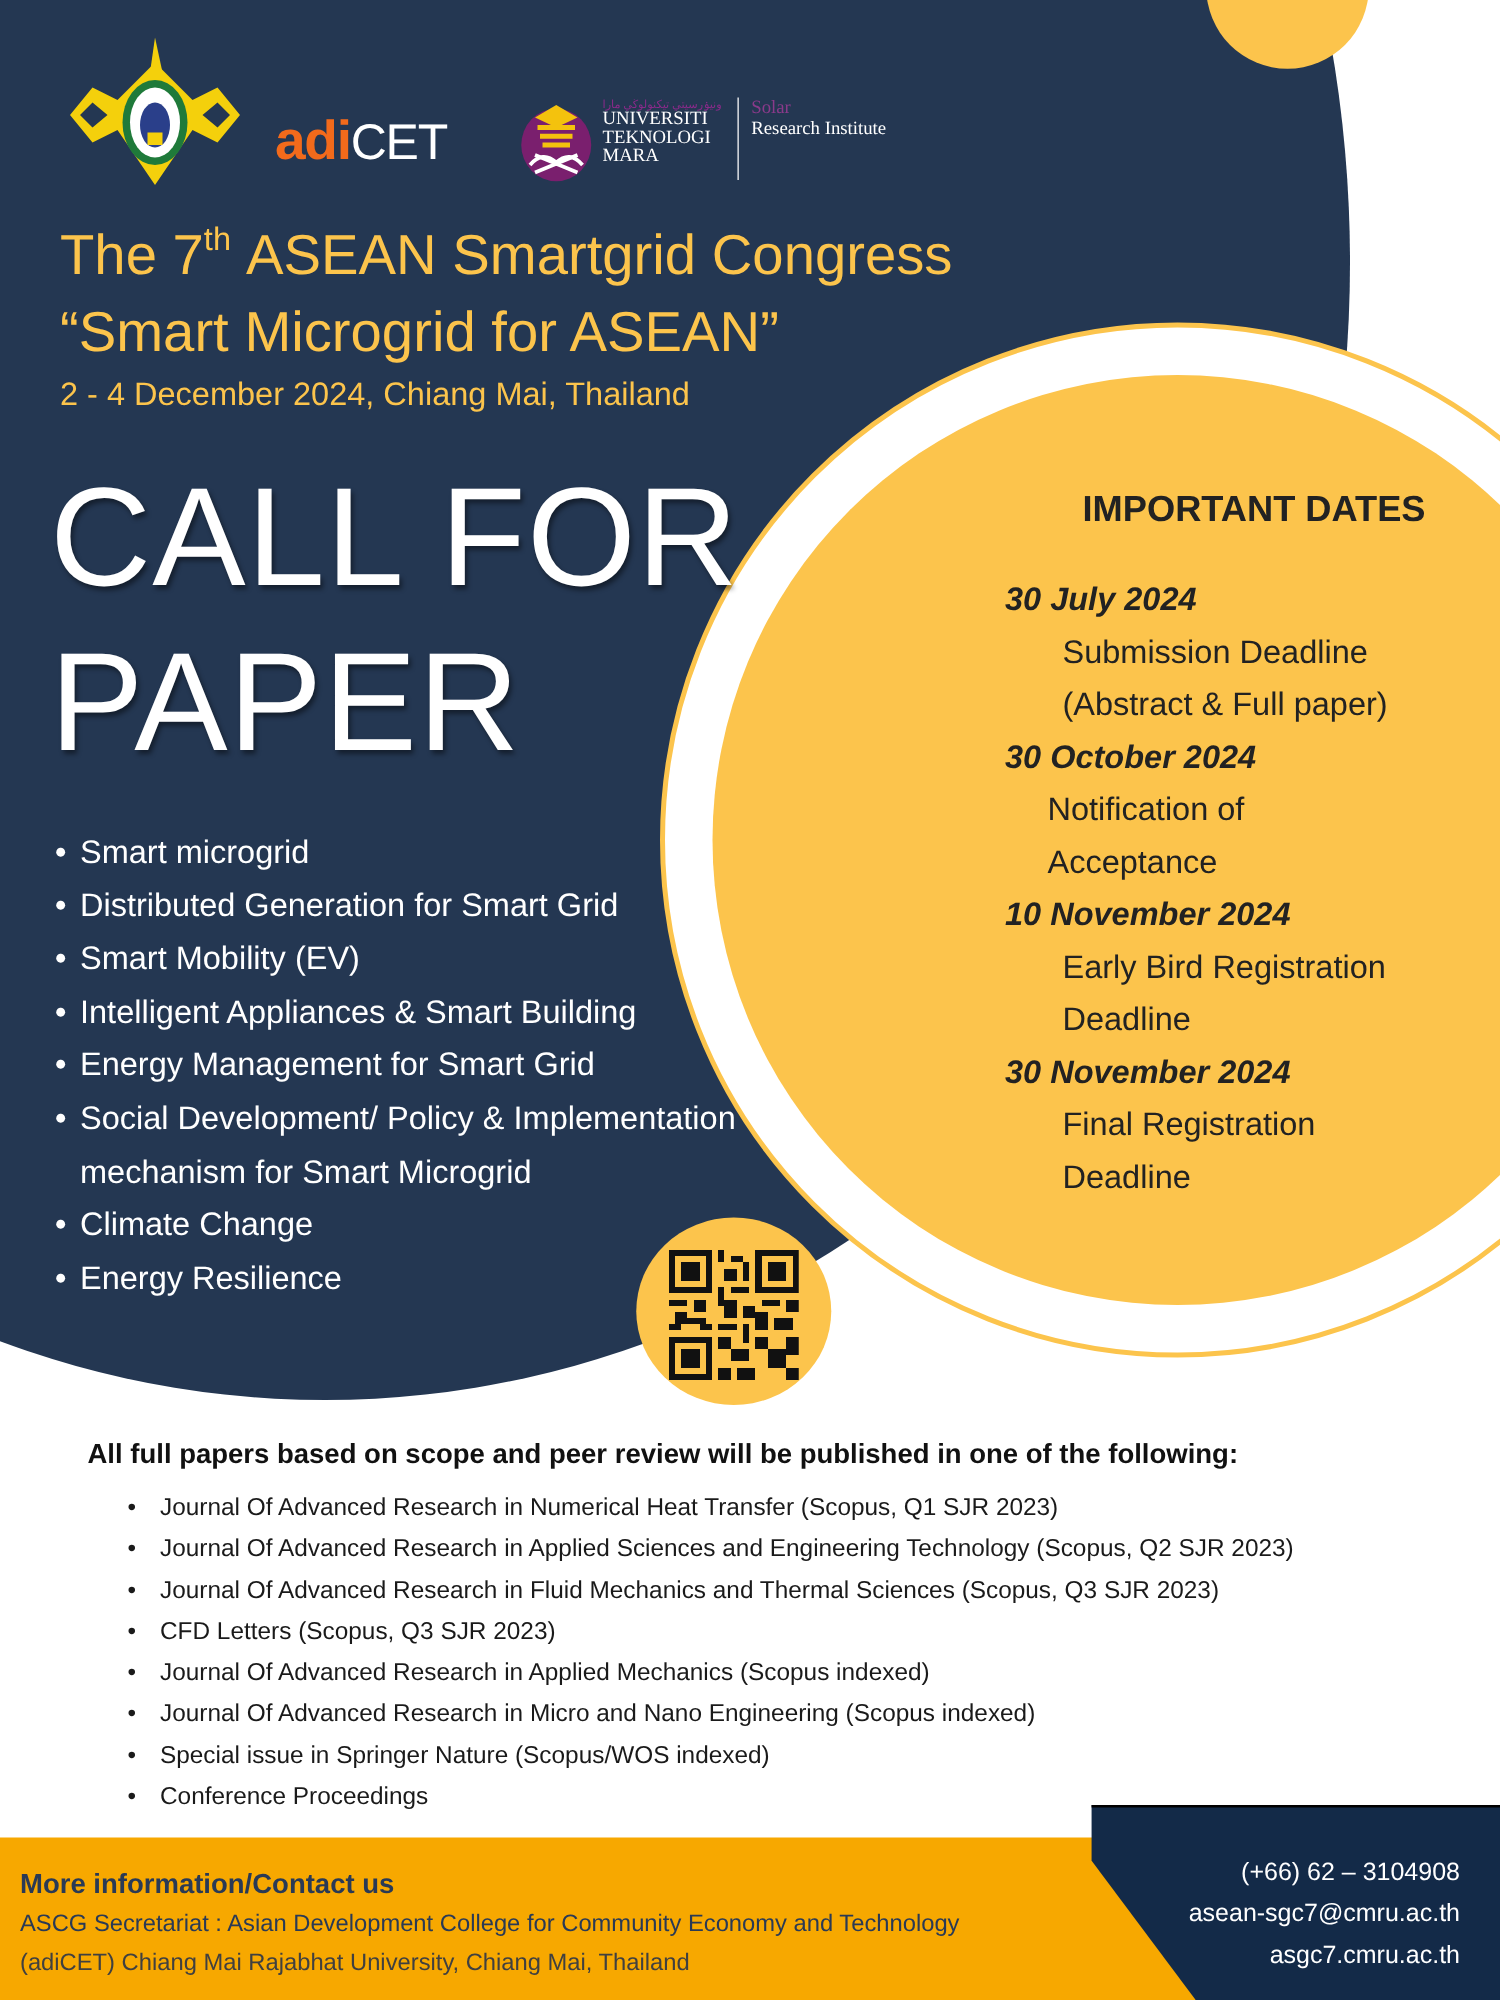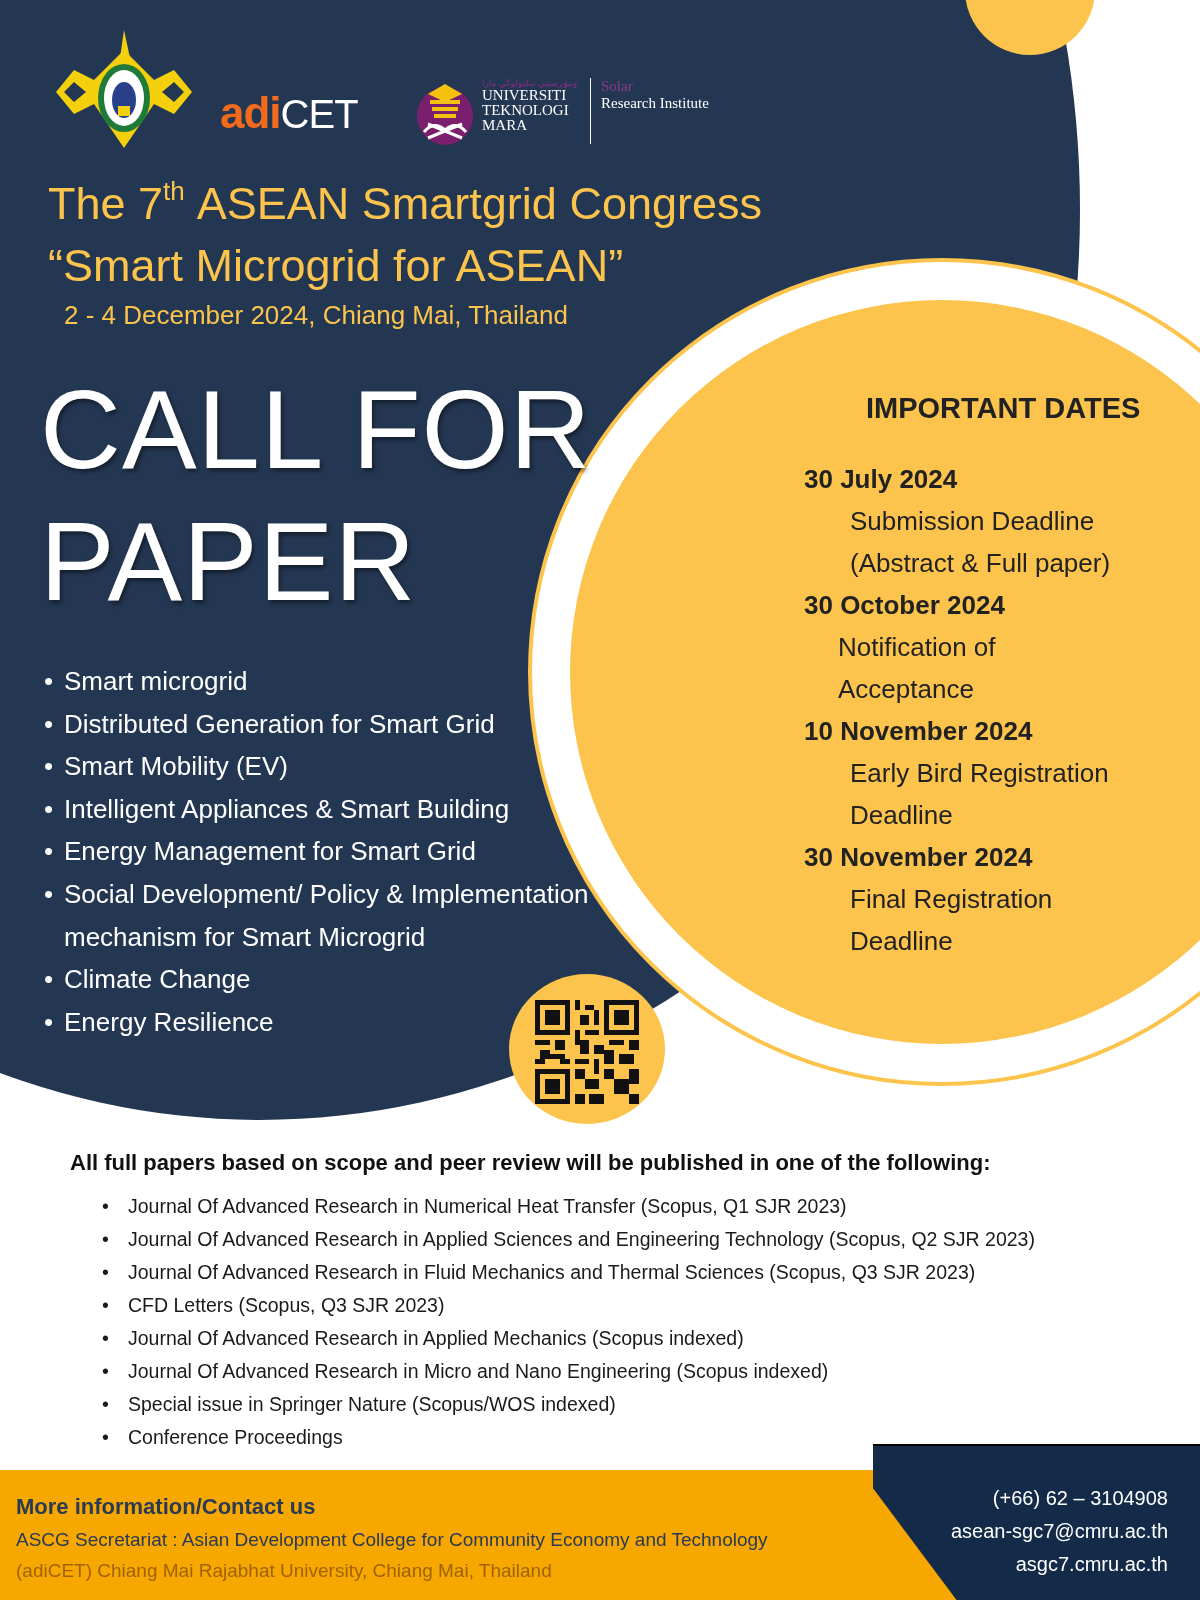--- a/index.html
+++ b/index.html
@@ -23,46 +23,46 @@
   #logo-uitm-text { left:482px; top:78px; font-family:"Liberation Serif", serif; color:#ffffff; font-size:15px; line-height:15px; }
   #logo-uitm-text .jawi { color:#8a2a8a; font-size:9px; letter-spacing:1px; line-height:10px; }
   #logo-divider { left:590px; top:78px; width:1px; height:66px; background:#ffffff; }
   #logo-sri { left:601px; top:78px; font-family:"Liberation Serif", serif; font-size:15px; line-height:17px; color:#ffffff; }
   #logo-sri .solar { color:#8a3a8a; }
 
   
   #title-line1 { left:48px; top:178px; color:#fcc44c; font-size:45px; white-space:nowrap; }
   #title-line1 sup { font-size:26px; vertical-align:top; position:relative; top:-2px; margin-right:12px; }
   #title-line2 { left:48px; top:240px; color:#fcc44c; font-size:45px; white-space:nowrap; }
-  #title-line3 { left:48px; top:300px; color:#fcc44c; font-size:26px; white-space:nowrap;margin-left:16px; }
+  #title-line3 { left:48px; top:300px; color:#fcc44c; font-size:26px; white-space:nowrap; }
   #cfp { left:40px; top:364px; color:#ffffff; font-size:112px; line-height:132px; text-shadow:2px 3px 4px rgba(0,0,0,0.45); letter-spacing:1px; }
 
   
   #topics { left:44px; top:660px; color:#ffffff; font-size:26px; line-height:42.6px; margin:0; padding:0; list-style:none; }
   #topics li { position:relative; padding-left:20px; }
   #topics li:before { content:"•"; position:absolute; left:0; top:0; }
 
   
   #dates-title { left:866px; top:392px; font-size:29px; font-weight:bold; color:#222222; }
   #dates { left:804px; top:458px; color:#222222; }
-  .date-head { font-size:26px; font-weight:bold; line-height:42px; }
+  .date-head { font-size:26px; font-weight:bold; line-height:42px;font-style:italic; }
   .date-desc { font-size:26px; line-height:42px; padding-left:46px; }
   .date-desc.narrow { padding-left:34px; }
 
   
   #journals-title { left:70px; top:1150px; font-size:22px; font-weight:bold; color:#111111; white-space:nowrap;text-align:center; }
   #journals { left:102px; top:1190px; font-size:19.5px; line-height:33px; color:#1a1a1a; margin:0; padding:0; list-style:none; white-space:nowrap; }
   #journals li { position:relative; padding-left:26px; }
   #journals li:before { content:"•"; position:absolute; left:0; top:0; }
 
   
   #footer-band { left:0; top:1470px; width:1200px; height:130px; background:#f7a800; }
   #contact-title { left:16px; top:1494px; font-size:22px; font-weight:bold; color:#2a3a55; }
   #contact-line1 { left:16px; top:1529px; font-size:19px; color:#2a3a55; white-space:nowrap; }
-  #contact-line2 { left:16px; top:1560px; font-size:19px; color:#a16207; white-space:nowrap; }
+  #contact-line2 { left:16px; top:1560px; font-size:19px; color:#404040; white-space:nowrap; }
   #contact-box { left:873px; top:1444px; width:327px; height:156px; background:#132a48; clip-path:polygon(0 0,100% 0,100% 100%,26% 100%,0 28%); border-top:2px solid #000; }
   #contact-box-inner { position:absolute; right:32px; top:36px; text-align:right; color:#ffffff; font-size:20px; line-height:33px; }
 </style>
 </head>
 <body>
 
 <div class="abs" id="navy-blob"></div>
 <div class="abs" id="top-yellow-dot"></div>
 <div class="abs" id="dates-ring"></div>
 <div class="abs" id="dates-fill"></div>

